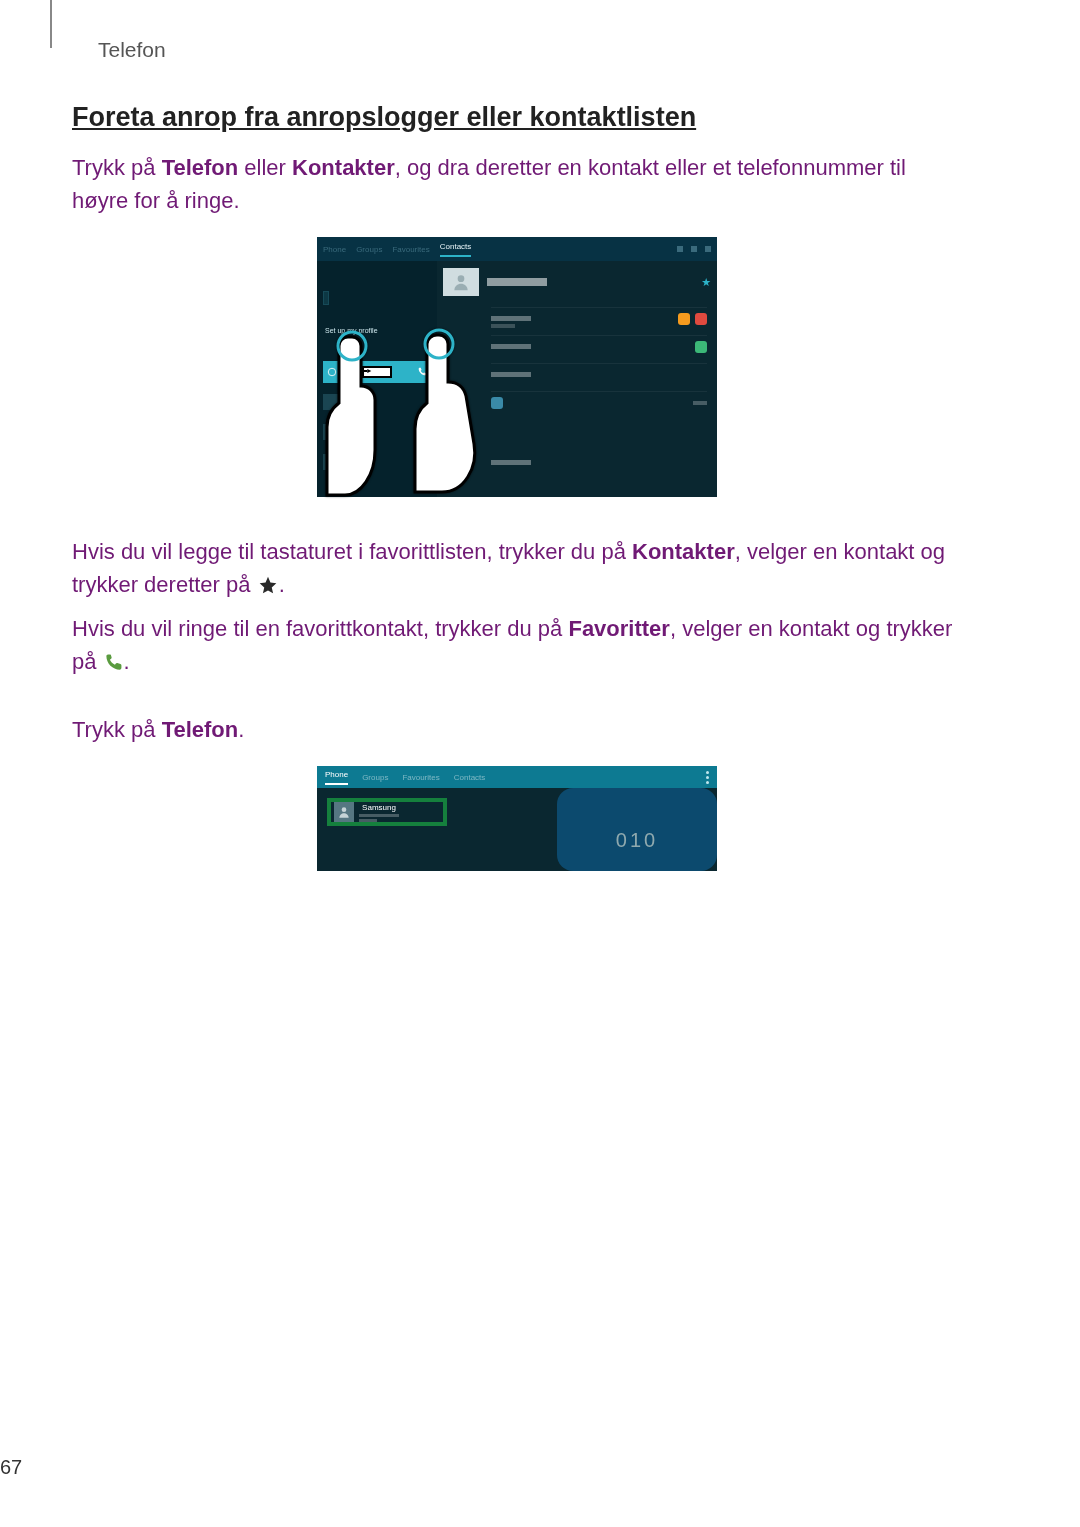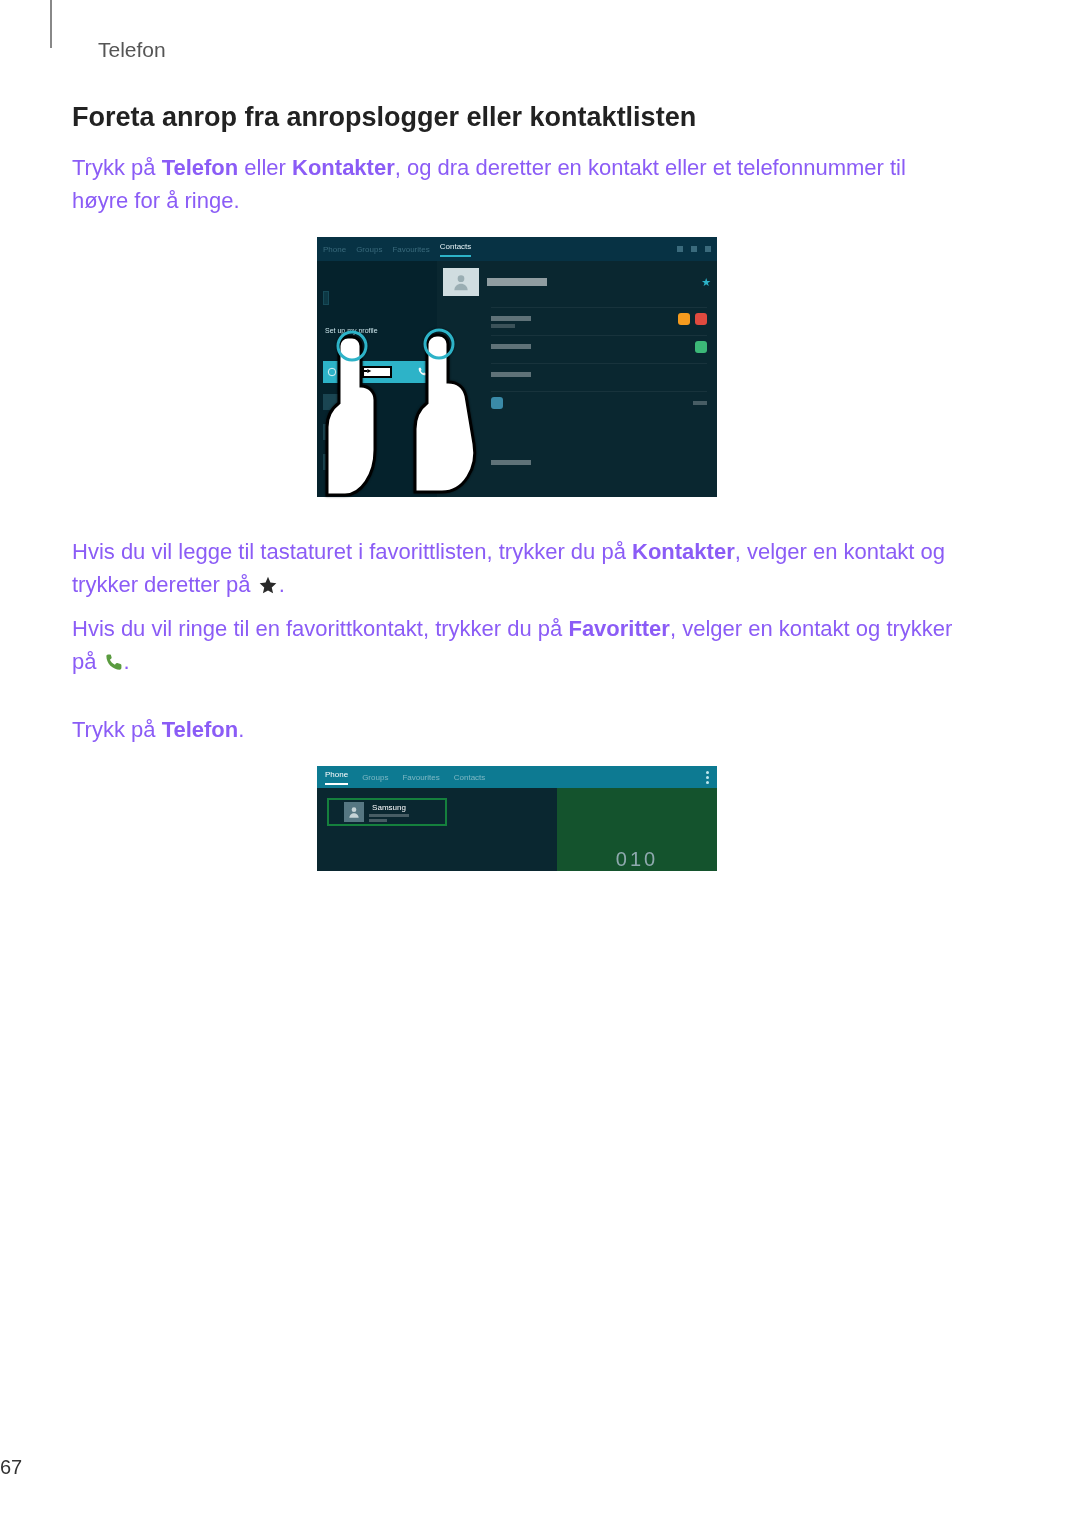--- a/index.html
+++ b/index.html
@@ -31,25 +31,26 @@
     left: 72px;
     top: 102px;
     width: 890px;
   }
   .section-title {
     font-weight: 700;
     font-size: 27px;
     color: #222;
     margin-bottom: 18px;
     margin-top: 0;
+    text-decoration: underline;
   }
   .body-text {
     font-size: 22px;
     line-height: 1.5;
-    color: #8b5cf6;
+    color: #701a75;
     margin-bottom: 8px;
   }
   .bold { font-weight: 700; }
   .figure-wrap {
     text-align: center;
     margin: 20px 0 34px 0;
   }
   .fig1 {
     display: inline-block;
     position: relative;
@@ -137,34 +138,35 @@
     position: absolute; top: 0; left: 0; right: 0; height: 22px;
     background: #0d7a92;
     display: flex; align-items: center; padding: 0 8px; gap: 14px;
   }
   .fig2 .tabs span { font-size: 8px; color: rgba(255,255,255,0.45);}
   .fig2 .tabs .sel { color: #fff; border-bottom: 2px solid #fff; padding-bottom: 4px;}
   .fig2 .tabs .menu { margin-left: auto; display: flex; flex-direction: column; gap: 2px;}
   .fig2 .tabs .menu i { width: 3px; height: 3px; background: #bfe6ee; border-radius: 50%;}
   .fig2 .sugg {
     position: absolute; left: 10px; top: 32px; width: 120px; height: 28px;
-    border: 2px solid #15803d;
-    display: flex; align-items: center; gap: 5px; padding: 0 15px;
+    border: 4px solid #15803d;
+    display: flex; align-items: center; gap: 5px; padding: 0 3px;
   }
   .fig2 .sugg .av { width: 20px; height: 20px; background: #567782; display: flex; align-items: center; justify-content: center;}
   .fig2 .sugg .av svg { width: 14px; height: 14px;}
   .fig2 .sugg .txt { display: flex; flex-direction: column; gap: 2px;}
   .fig2 .sugg .t1 { font-size: 8px; color: #fff;}
   .fig2 .sugg .t2 { height: 3px; width: 40px; background: rgba(255,255,255,0.25);}
   .fig2 .sugg .t3 { height: 3px; width: 18px; background: rgba(255,255,255,0.25);}
   .fig2 .dial {
     position: absolute; left: 240px; right: 0; top: 22px; bottom: 0;
-    background: #14532d;
-    display: flex; align-items: flex-end; justify-content: center;
+    background: #0c4a6e;
+    display: flex; align-items: center; justify-content: center;
     padding-top: 22px;
+    border-radius: 16px;
   }
   .fig2 .dial .num {
     font-size: 20px; color: #8fa9ae; font-weight: 300; letter-spacing: 3px;
   }
   .page-number {
     position: absolute;
     bottom: 48px;
     left: 0; right: 0;
     font-size: 20px;
     color: #333;

